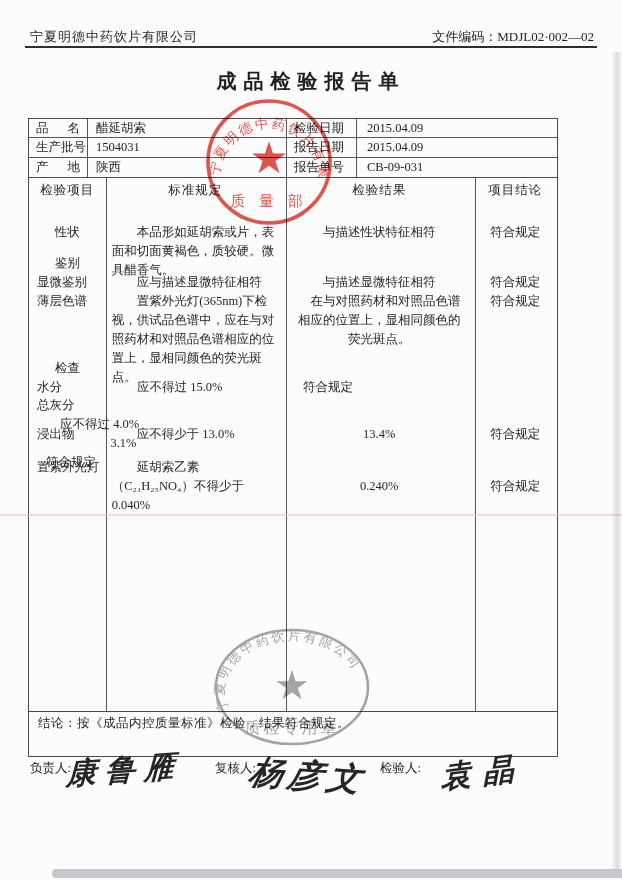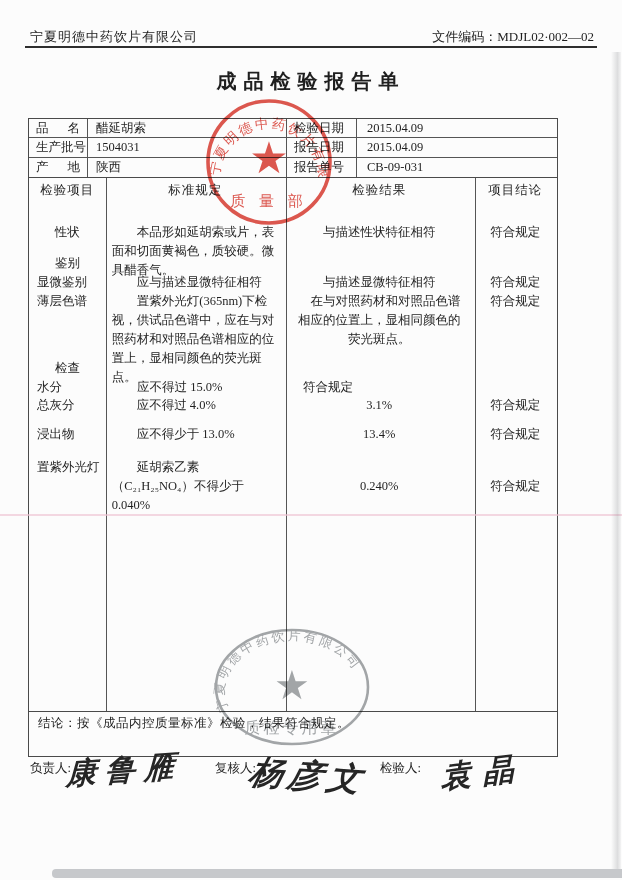--- a/index.html
+++ b/index.html
@@ -42,21 +42,21 @@
   .c-name{width:77px;box-sizing:border-box;}
   .c-name.cat{text-align:center;}
   .c-name.sub{padding-left:8px;text-align:left;}
   .c-std{width:180px;box-sizing:border-box;padding:0 6px;text-indent:2em;text-align:left;}
   .c-res{width:189px;box-sizing:border-box;padding:0 12px;text-align:center;}
   .c-res.wrapd{text-align:center;text-indent:1em;}
   .c-con{width:84px;text-align:center;}
   .pad-second .c-res,.pad-second .c-con{padding-top:19px;}
   
   .r-xz{top:8px;margin-top:13px;}.r-jb{top:52px;}.r-xw{top:71px;}.r-bc{top:90px;}
-  .r-jc{top:157px;}.r-sf{top:176px;}.r-zhf{top:194px;}.r-jcw{top:223px;}.r-hl{top:256px;}
+  .r-jc{top:157px;}.r-sf{top:176px;}.r-zhf{top:194px;flex-direction:column;}.r-jcw{top:223px;}.r-hl{top:256px;}
   
   .concl-row{height:24px;border-top:1.2px solid #4a4a4a;line-height:23px;
     padding-left:9px;box-sizing:border-box;letter-spacing:.5px;}
   
   .sig-row{position:absolute;left:28px;top:760px;width:566px;font-size:12.5px;}
   .sig-label{position:absolute;top:0;}
   .sl1{left:2px;}.sl2{left:180px;margin-left:7px;}.sl3{left:352px;}
   .sig{position:absolute;font-family:"DejaVu Serif",serif;font-style:italic;
     font-weight:700;color:#262626;white-space:nowrap;}
   .sg1{left:38px;top:-10px;font-size:30px;letter-spacing:9px;transform:rotate(-4deg) skewX(-6deg);}

